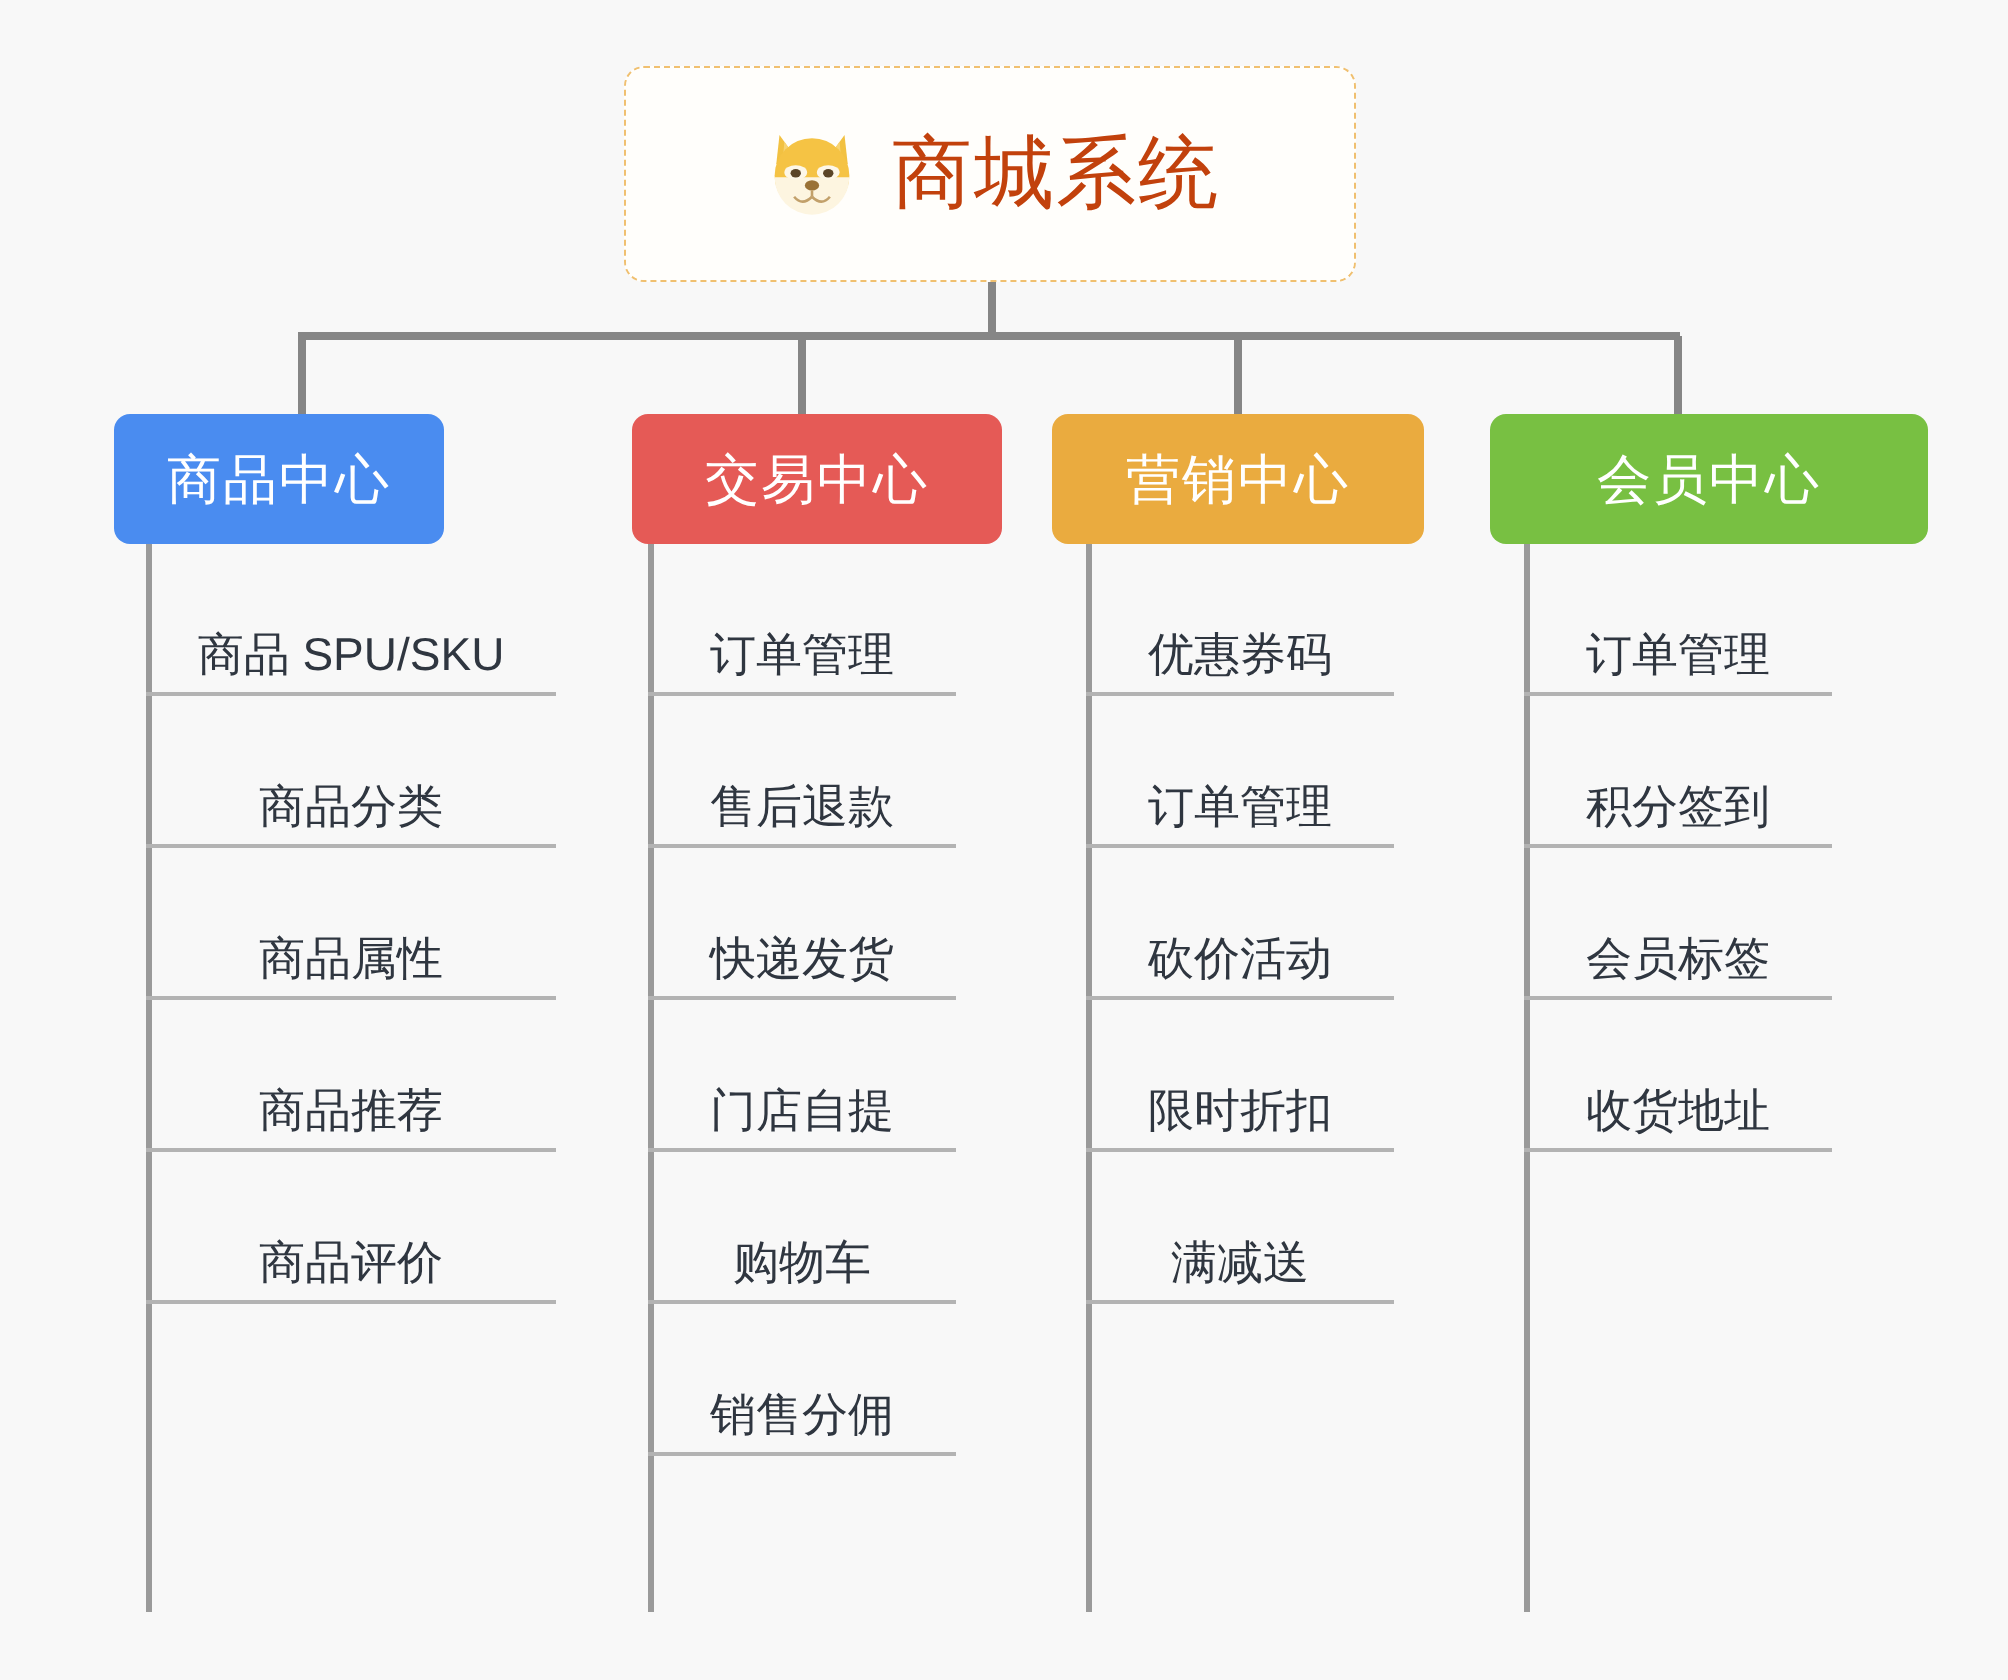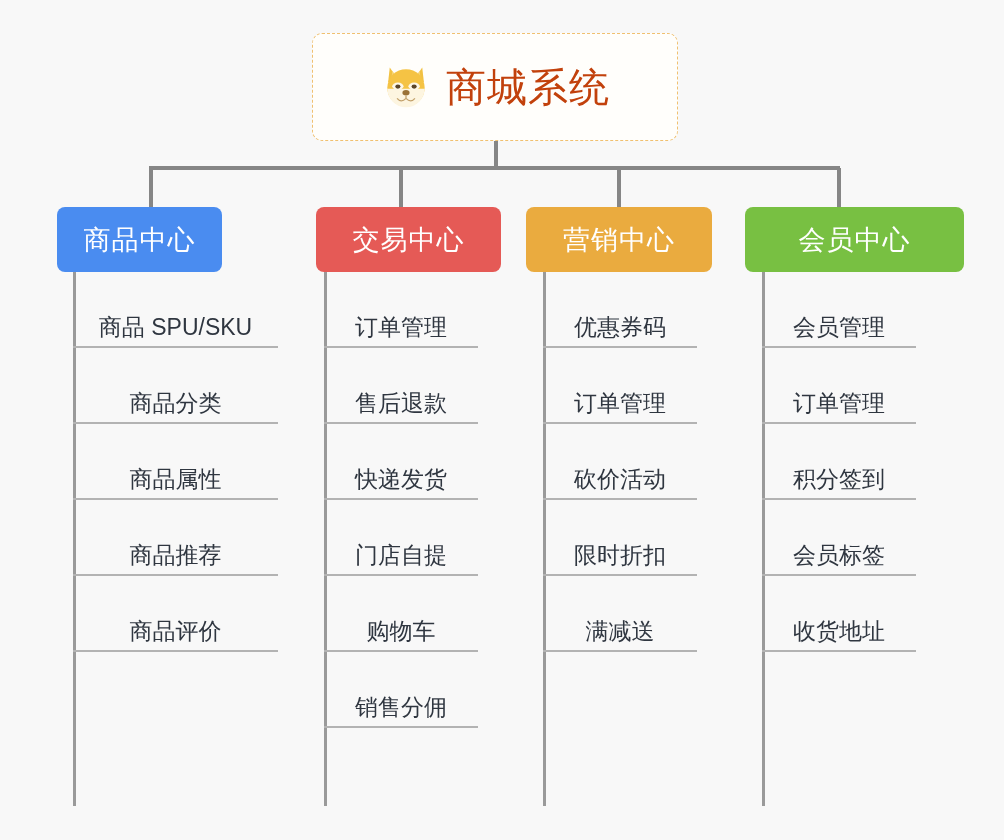--- a/index.html
+++ b/index.html
@@ -221,23 +221,20 @@
         <div class="leaf-item">
           <span class="leaf-label">限时折扣</span>
         </div>
         <div class="leaf-item">
           <span class="leaf-label">满减送</span>
         </div>
       </div>
       <div class="branch" style="left: 762px; width: 154px;">
         <div class="branch-trunk" style="height: 534px;"></div>
         <div class="leaf-item">
-          <span class="leaf-label">会员管理</span>
-        </div>
-        <div class="leaf-item">
           <span class="leaf-label">订单管理</span>
         </div>
         <div class="leaf-item">
           <span class="leaf-label">积分签到</span>
         </div>
         <div class="leaf-item">
           <span class="leaf-label">会员标签</span>
         </div>
         <div class="leaf-item">
           <span class="leaf-label">收货地址</span>

